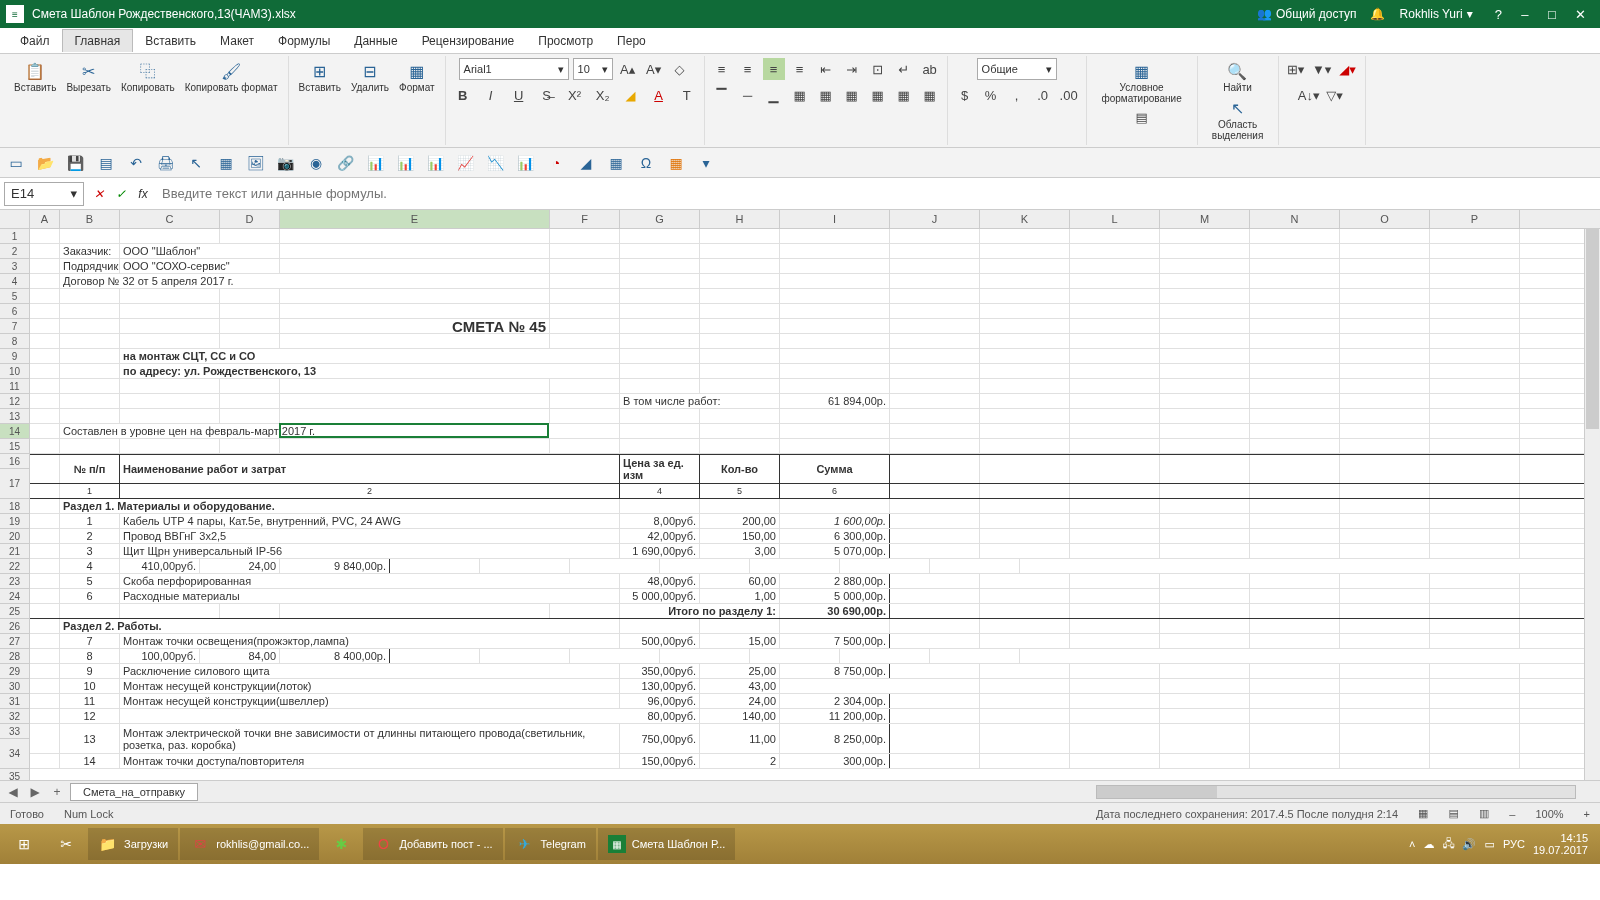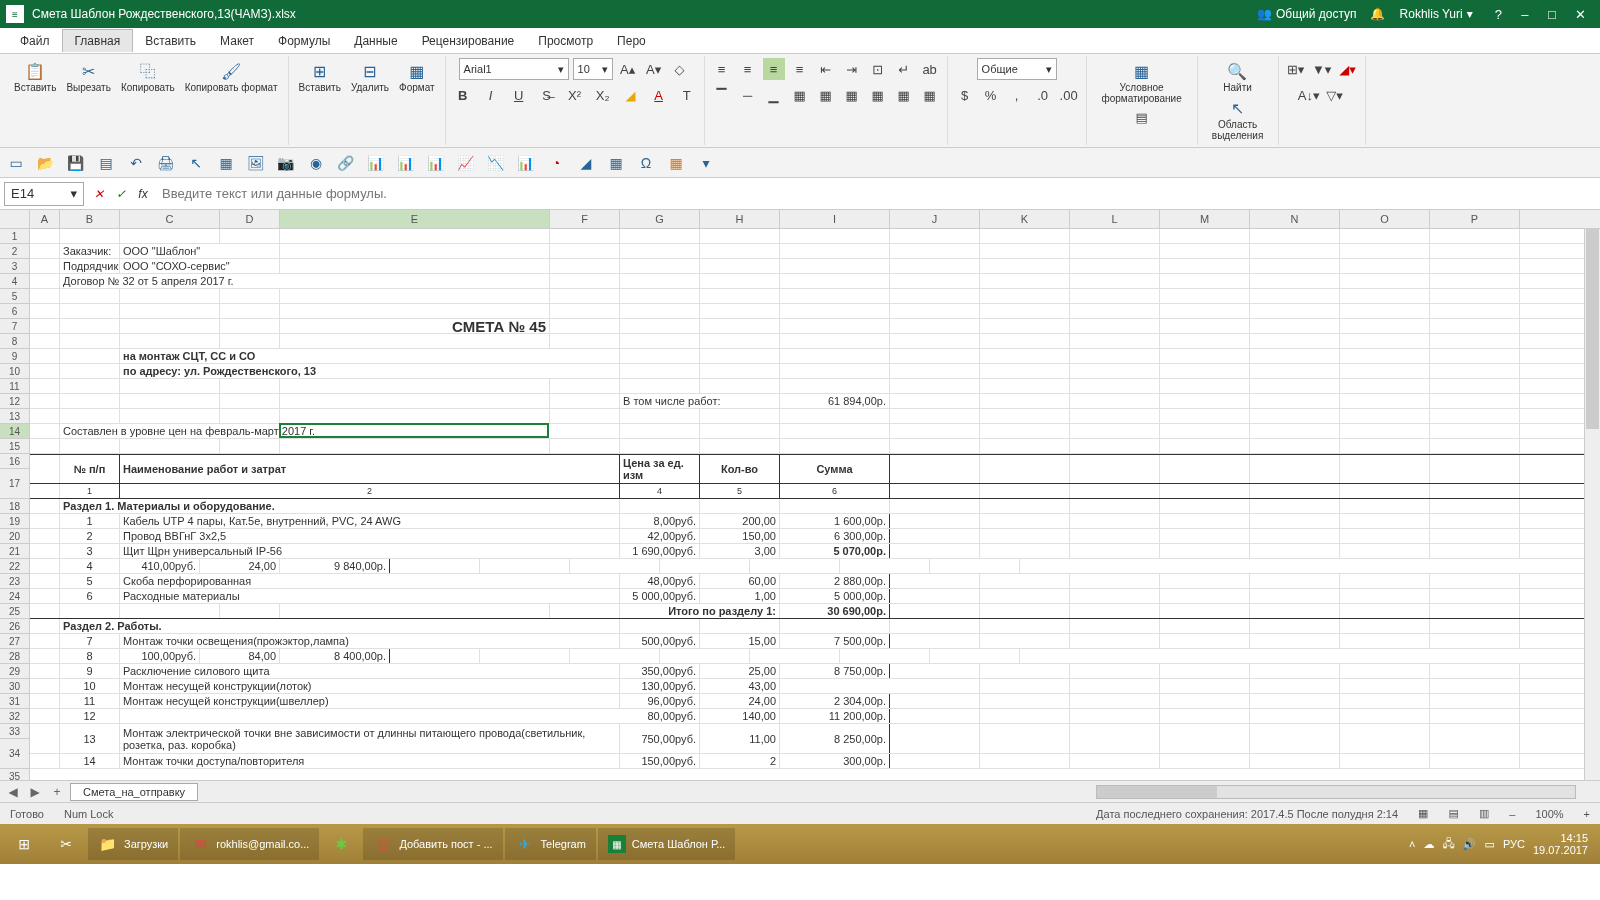--- a/index.html
+++ b/index.html
@@ -633,21 +633,21 @@
           <div class="cell " style="width: 90px;"></div>
           <div class="cell " style="width: 90px;"></div>
           <div class="cell " style="width: 90px;"></div>
         </div>
         <div class="row">
           <div class="cell " style="width: 30px;"></div>
           <div class="cell c" style="width: 60px;">1</div>
           <div class="cell " style="width: 500px;">Кабель UTP 4 пары, Кат.5e, внутренний, PVC, 24 AWG</div>
           <div class="cell r" style="width: 80px;">8,00руб.</div>
           <div class="cell r" style="width: 80px;">200,00</div>
-          <div class="cell r br" style="width: 110px;">1 600,00р.</div>
+          <div class="cell r br" style="width: 110px; font-style: italic;">1 600,00р.</div>
           <div class="cell " style="width: 90px;"></div>
           <div class="cell " style="width: 90px;"></div>
           <div class="cell " style="width: 90px;"></div>
           <div class="cell " style="width: 90px;"></div>
           <div class="cell " style="width: 90px;"></div>
           <div class="cell " style="width: 90px;"></div>
           <div class="cell " style="width: 90px;"></div>
         </div>
         <div class="row">
           <div class="cell " style="width: 30px;"></div>
@@ -663,21 +663,21 @@
           <div class="cell " style="width: 90px;"></div>
           <div class="cell " style="width: 90px;"></div>
           <div class="cell " style="width: 90px;"></div>
         </div>
         <div class="row">
           <div class="cell " style="width: 30px;"></div>
           <div class="cell c" style="width: 60px;">3</div>
           <div class="cell " style="width: 500px;">Щит Щрн универсальный IP-56</div>
           <div class="cell r" style="width: 80px;">1 690,00руб.</div>
           <div class="cell r" style="width: 80px;">3,00</div>
-          <div class="cell r br" style="width: 110px; font-weight: bold;">5 070,00р.</div>
+          <div class="cell r br" style="width: 110px;">5 070,00р.</div>
           <div class="cell " style="width: 90px;"></div>
           <div class="cell " style="width: 90px;"></div>
           <div class="cell " style="width: 90px;"></div>
           <div class="cell " style="width: 90px;"></div>
           <div class="cell " style="width: 90px;"></div>
           <div class="cell " style="width: 90px;"></div>
           <div class="cell " style="width: 90px;"></div>
         </div>
         <div class="row">
           <div class="cell " style="width: 30px;"></div>

